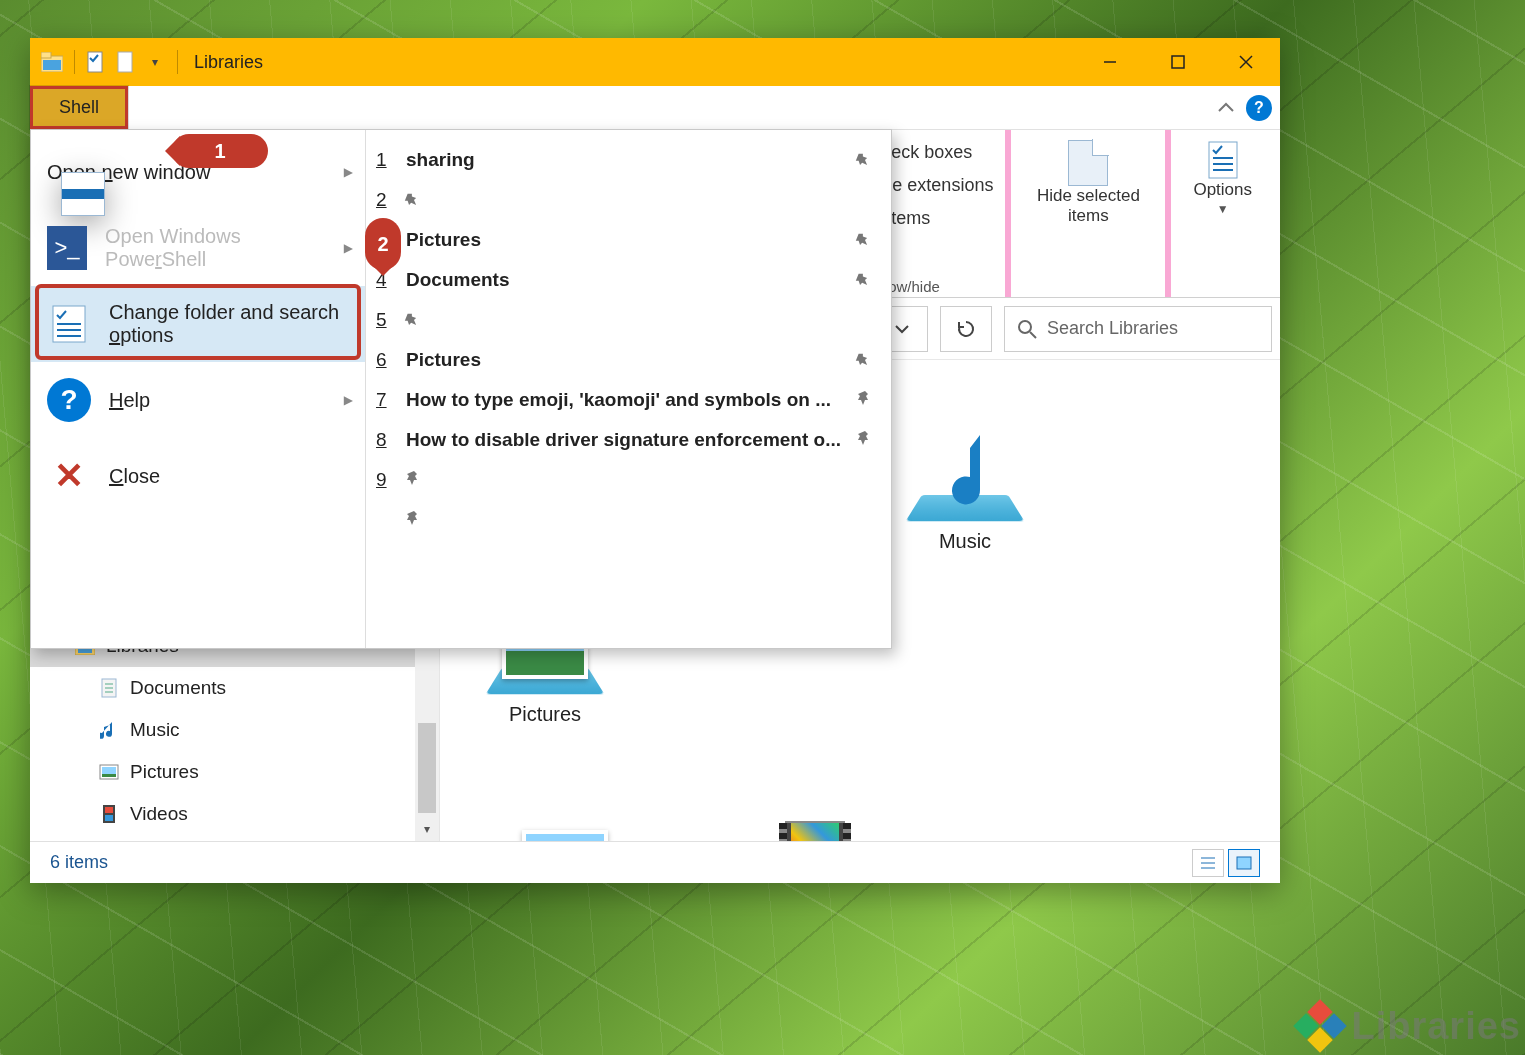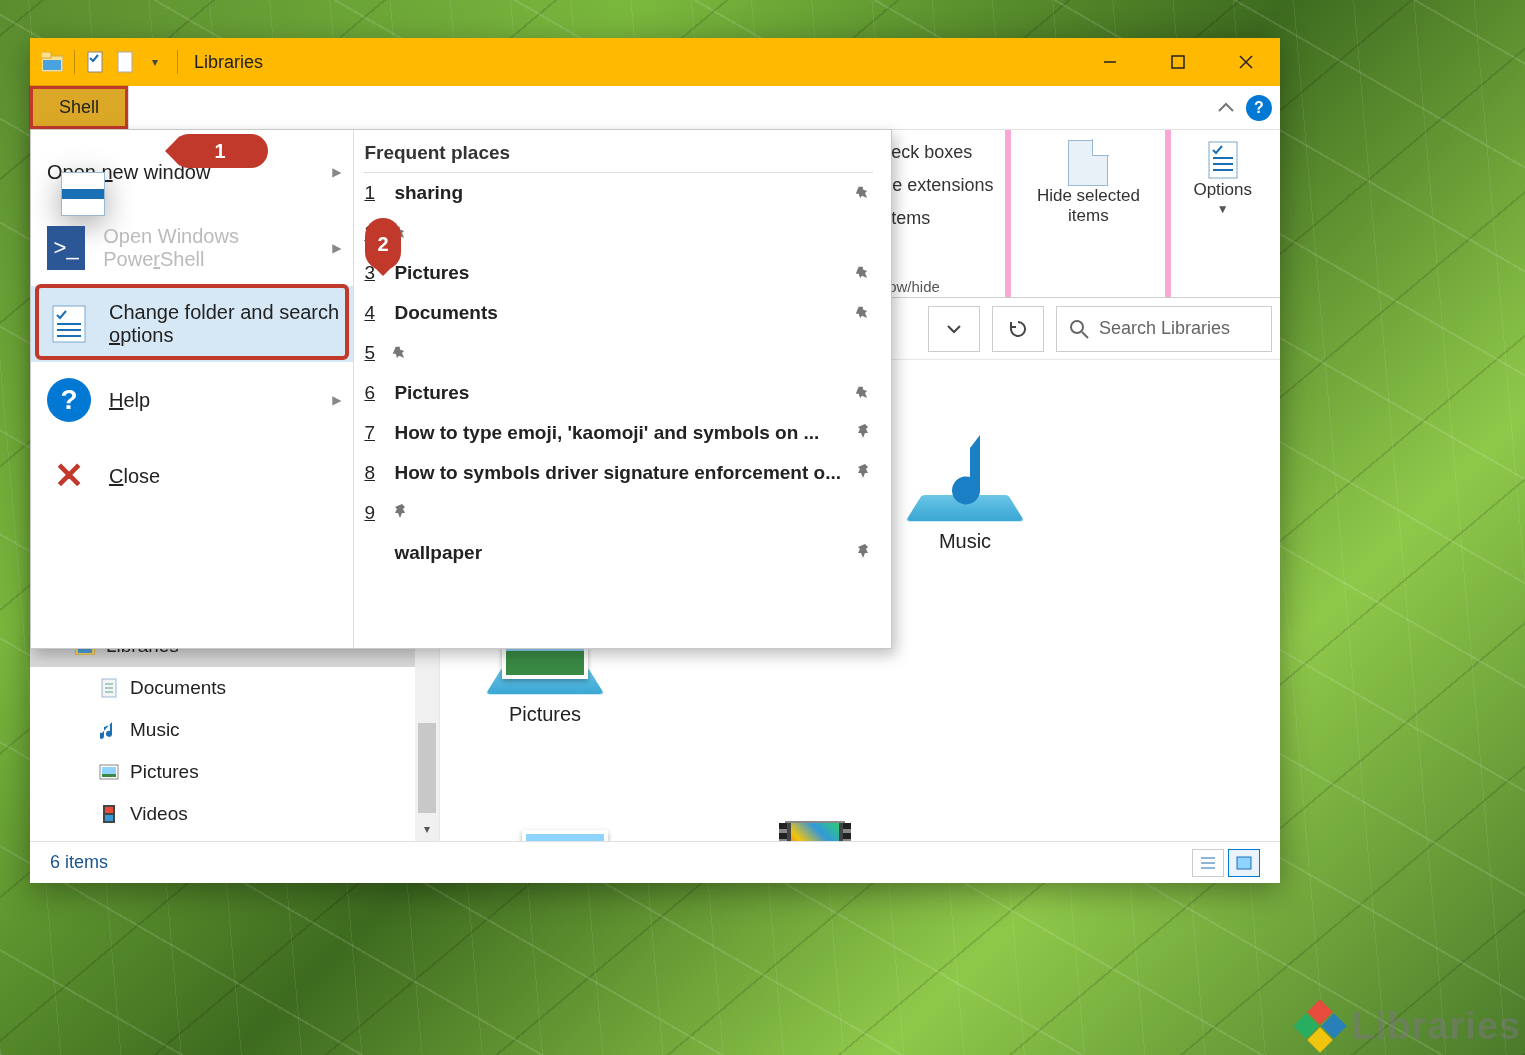--- a/index.html
+++ b/index.html
@@ -119,21 +119,21 @@
   display:flex; align-items:center; justify-content:flex-end;
   gap:12px; padding: 0 8px;
   border-bottom:1px solid #e8e8e8;
 }
 .addr-btn {
   width:52px; height:46px; border:1px solid #ccc;
   display:flex;align-items:center;justify-content:center;
   font-size:18px;color:#444;background:#fff;
 }
 .search-box {
-  width:216px;height:46px;border:1px solid #ccc;
+  width:268px;height:46px;border:1px solid #ccc;
   display:flex;align-items:center;gap:10px;padding:0 12px;
   color:#666;font-size:18px;
 }
 
 .main-split { flex:1; display:flex; overflow:hidden; }
 .sidebar {
   width:410px; border-right:1px solid #e5e5e5;
   display:flex; flex-direction:column;
   position:relative;
 }
@@ -531,21 +531,20 @@
         <div class="fm-ico help">?</div>
         <span><span class="under">H</span>elp</span>
         <span class="arrow">▶</span>
       </div>
       <div class="fm-item">
         <div class="fm-ico close">✕</div>
         <span><span class="under">C</span>lose</span>
       </div>
     </div>
     <div class="fm-right">
-      <h4>Frequent places</h4>
       <div id="freq-list">
           <div class="fp-item">
             <span class="fp-num">1</span>
             <span class="fp-label">sharing</span>
             <span class="pin "><svg width="16" height="16">
                 <path d="M8 1 l3 3 -2 2 2 4 -3 0 -2 5 -2 -5 -3 0 2 -4 -2 -2 z" fill="#777"></path>
               </svg></span>
           </div>
           <div class="fp-item">
             <span class="fp-num">2</span>
@@ -582,34 +581,33 @@
           </div>
           <div class="fp-item">
             <span class="fp-num">7</span>
             <span class="fp-label">How to type emoji, 'kaomoji' and symbols on ...</span>
             <span class="pin flat"><svg width="16" height="16">
                 <path d="M8 1 l3 3 -2 2 2 4 -3 0 -2 5 -2 -5 -3 0 2 -4 -2 -2 z" fill="#777"></path>
               </svg></span>
           </div>
           <div class="fp-item">
             <span class="fp-num">8</span>
-            <span class="fp-label">How to symbols driver signature enforcement o...</span>
+            <span class="fp-label">How to disable driver signature enforcement o...</span>
             <span class="pin flat"><svg width="16" height="16">
                 <path d="M8 1 l3 3 -2 2 2 4 -3 0 -2 5 -2 -5 -3 0 2 -4 -2 -2 z" fill="#777"></path>
               </svg></span>
           </div>
           <div class="fp-item">
             <span class="fp-num">9</span>
             <span class="pin flat"><svg width="16" height="16">
                 <path d="M8 1 l3 3 -2 2 2 4 -3 0 -2 5 -2 -5 -3 0 2 -4 -2 -2 z" fill="#777"></path>
               </svg></span>
           </div>
           <div class="fp-item">
             <span class="fp-num"></span>
-            <span class="fp-label">wallpaper</span>
             <span class="pin flat"><svg width="16" height="16">
                 <path d="M8 1 l3 3 -2 2 2 4 -3 0 -2 5 -2 -5 -3 0 2 -4 -2 -2 z" fill="#777"></path>
               </svg></span>
           </div>
         </div>
     </div>
   </div>
 
   <div class="callout c1">1</div>
   <div class="callout c2">2</div>

